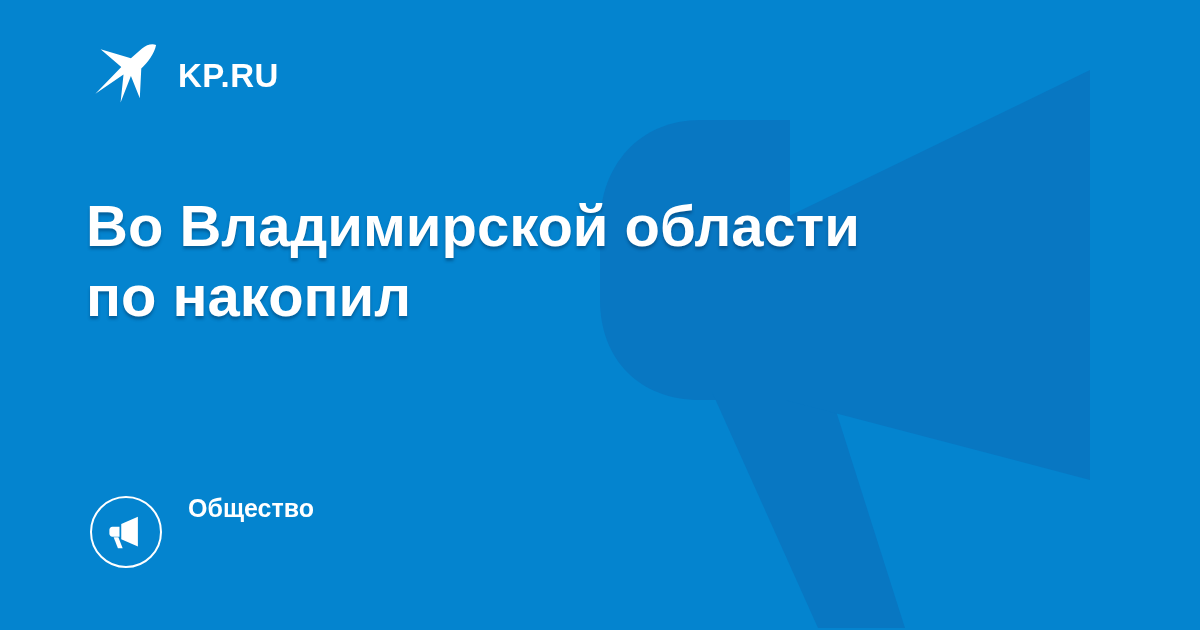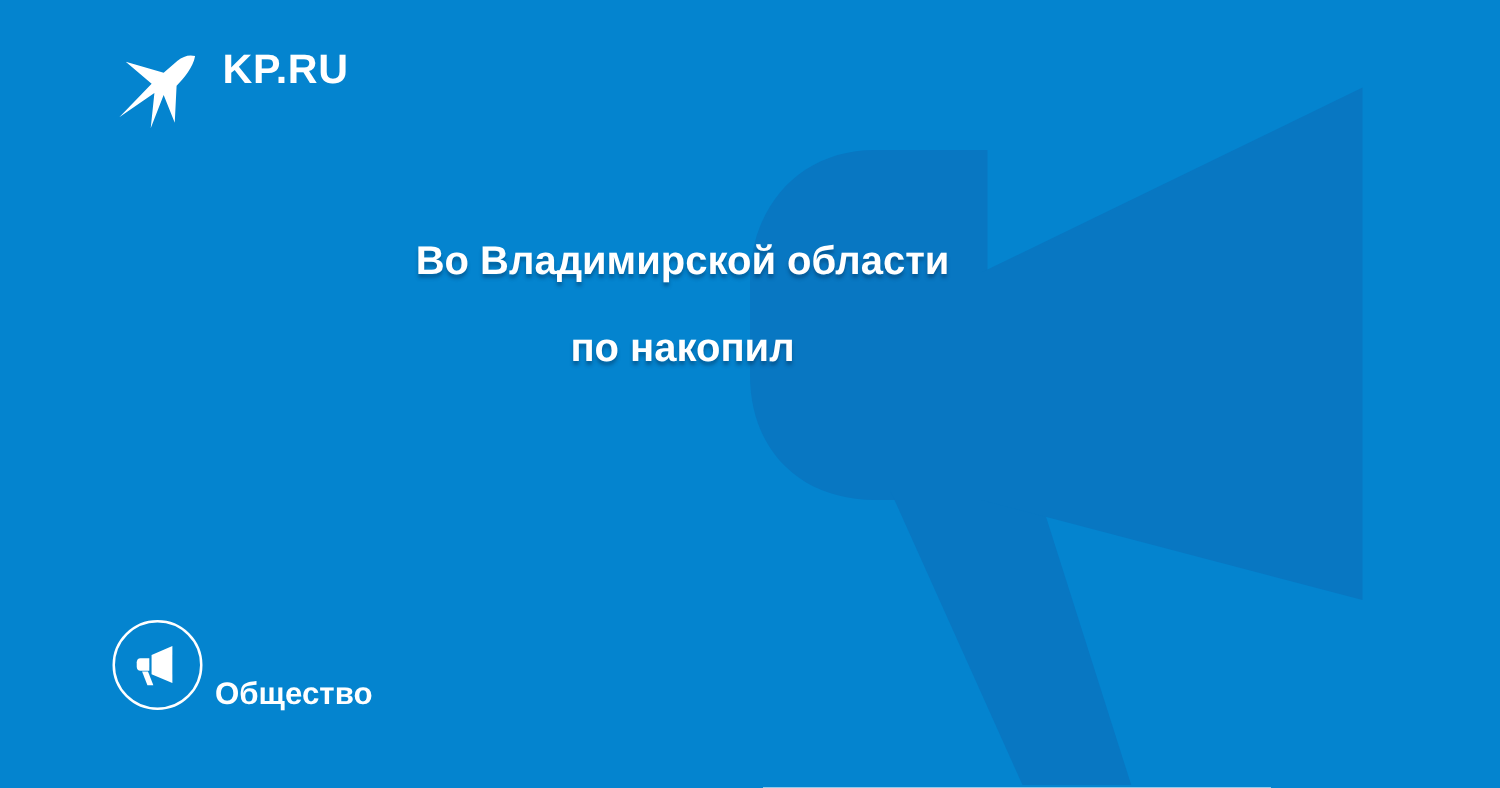--- a/index.html
+++ b/index.html
@@ -30,21 +30,21 @@
     width: 1200px;
     height: 630px;
   }
 
   
   .brand {
     position: absolute;
     top: 36px;
     left: 88px;
     display: flex;
-    align-items: flex-start;
+    align-items: center;
     gap: 16px;
     z-index: 3;
   }
   .brand-logo {
     width: 74px;
     height: 74px;
     display: block;
     flex: 0 0 auto;
   }
   .brand-logo svg {
@@ -64,40 +64,39 @@
   }
 
   
   .headline {
     position: absolute;
     left: 86px;
     top: 152px;
     width: 920px;
     z-index: 3;
     color: #ffffff;
-    font-size: 32px;
+    font-size: 58px;
     font-weight: bold;
     line-height: 70px;
     letter-spacing: 0px;
     text-shadow: 0 3px 3px rgba(0, 38, 70, 0.38);
-    text-align: center;
   }
   .headline-line {
     display: block;
     white-space: nowrap;
   }
 
   
   .category {
     position: absolute;
     left: 90px;
     bottom: 62px;
     display: flex;
-    align-items: flex-end;
-    gap: 10px;
+    align-items: flex-start;
+    gap: 26px;
     z-index: 3;
   }
   .category-icon-circle {
     width: 72px;
     height: 72px;
     border-radius: 50%;
     border: 2px solid #ffffff;
     display: flex;
     align-items: center;
     justify-content: center;

